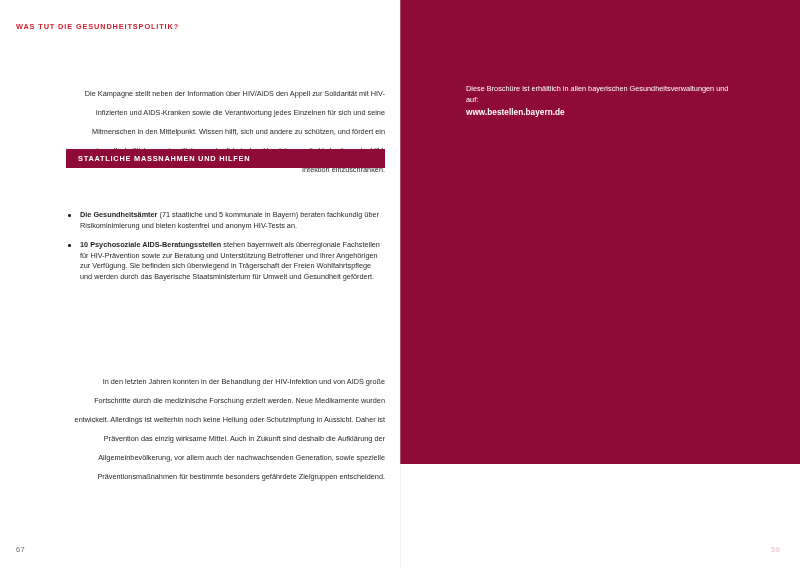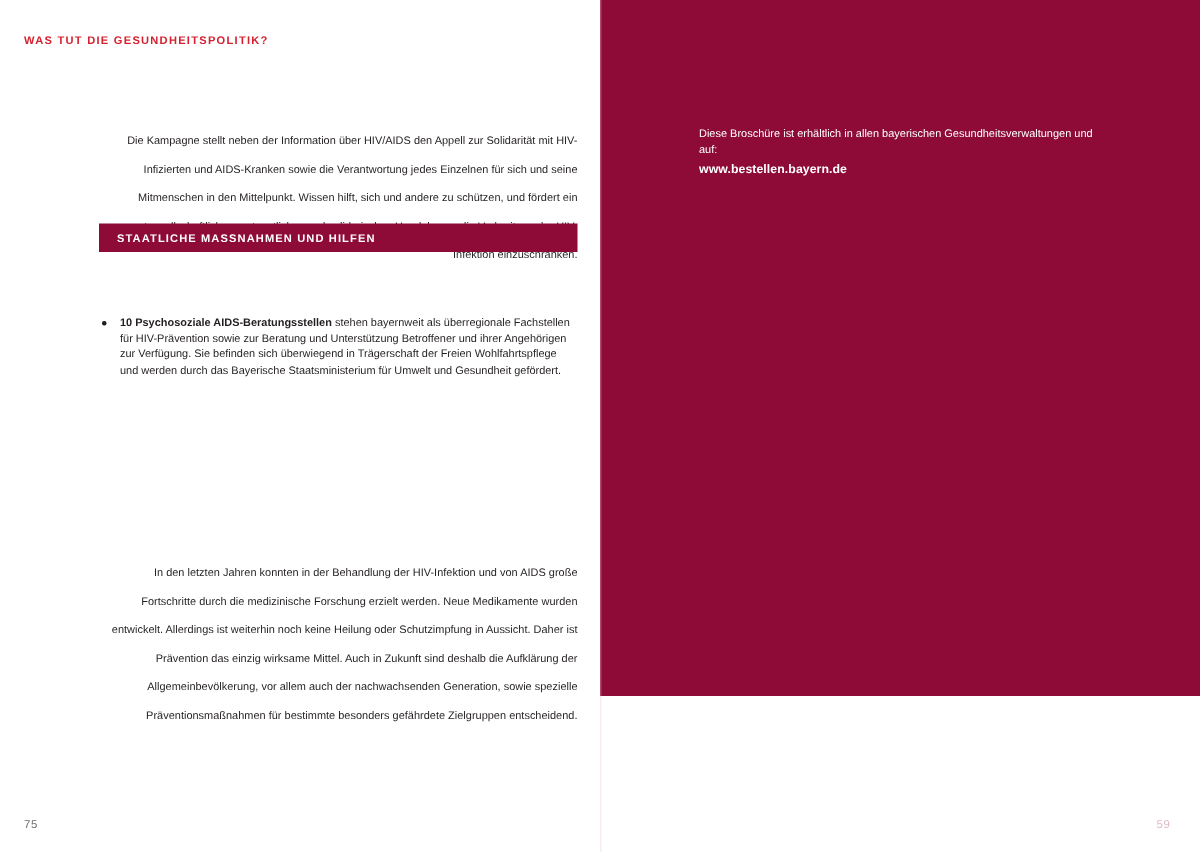--- a/index.html
+++ b/index.html
@@ -166,29 +166,33 @@
       <div class="section-bar">
         <span class="section-bar-label">STAATLICHE MASSNAHMEN UND HILFEN</span>
       </div>
     </div>
 
 
     <div class="content-col" style="top: 210px;">
       <ul class="bullets">
         <li>
           <span class="dot"></span>
+          <span class="lead">Die Gesundheitsämter</span><span> (71 staatliche und 5 kommunale in Bayern) beraten fachkundig über Risikominimierung und bieten kostenfrei und anonym HIV-Tests an.</span>
+        </li>
+        <li>
+          <span class="dot"></span>
           <span class="lead">10 Psychosoziale AIDS-Beratungsstellen</span><span> stehen bayernweit als überregionale Fachstellen für HIV-Prävention sowie zur Beratung und Unterstützung Betroffener und ihrer Angehörigen zur Verfügung. Sie befinden sich überwiegend in Trägerschaft der Freien Wohlfahrtspflege und werden durch das Bayerische Staatsministerium für Umwelt und Gesundheit gefördert.</span>
         </li>
       </ul>
     </div>
 
 
     <div class="content-col body-text" style="top: 372px;">In den letzten Jahren konnten in der Behandlung der HIV-Infektion und von AIDS große Fortschritte durch die medizinische Forschung erzielt werden. Neue Medikamente wurden entwickelt. Allerdings ist weiterhin noch keine Heilung oder Schutzimpfung in Aussicht. Daher ist Prävention das einzig wirksame Mittel. Auch in Zukunft sind deshalb die Aufklärung der Allgemeinbevölkerung, vor allem auch der nachwachsenden Generation, sowie spezielle Präventionsmaßnahmen für bestimmte besonders gefährdete Zielgruppen entscheidend.</div>
 
-    <div id="page-num-left">75</div>
+    <div id="page-num-left">67</div>
   </div>
 
   <div id="right-page">
     <div id="gutter-edge"></div>
 
     <div id="right-text-block">
       <div class="right-body">Diese Broschüre ist erhältlich in allen bayerischen Gesundheitsverwaltungen und auf:</div>
       <div id="order-url">www.bestellen.bayern.de</div>
     </div>
 

